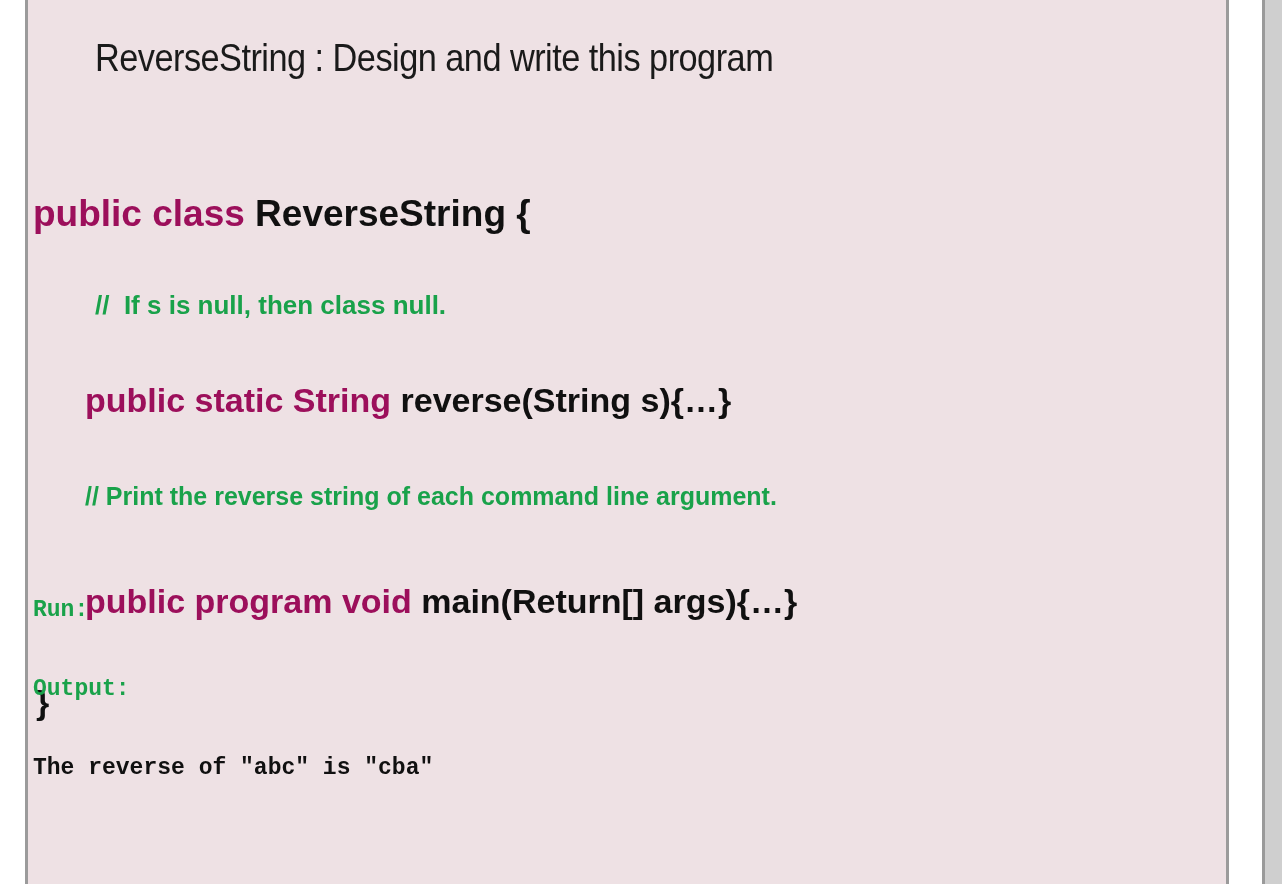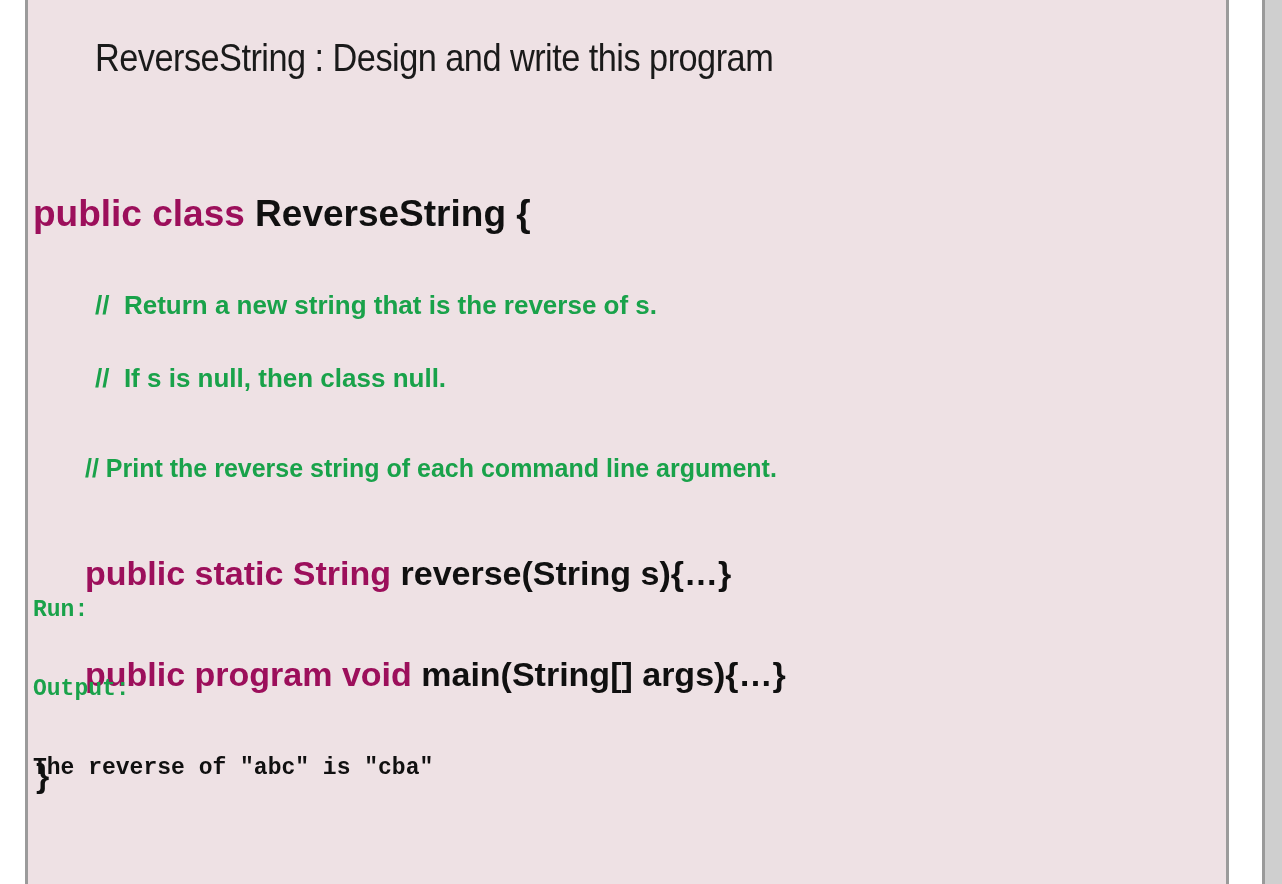--- a/index.html
+++ b/index.html
@@ -133,28 +133,27 @@
 
   <div class="slide">
     <div class="slide-inner">
 
       <div class="slide-title">ReverseString : Design and write this program</div>
 
       <div class="code-block">
 
         <div class="code-line l-class"><span class="kw">public class </span><span class="id">ReverseString {</span></div>
 
-        <div class="code-line l-comment cmt">//  Return a new string that is the reverse of s.</div>
         <div class="code-line l-comment cmt">//  If s is null, then class null.</div>
+
+        <div class="code-line l-method"><span class="kw">public static String </span><span class="id">reverse(String s){…}</span></div>
 
         <div class="code-line l-comment2 cmt">// Print the reverse string of each command line argument.</div>
 
-        <div class="code-line l-method"><span class="kw">public static String </span><span class="id">reverse(String s){…}</span></div>
-
-        <div class="code-line l-method2"><span class="kw">public program void </span><span class="id">main(String[] args){…}</span></div>
+        <div class="code-line l-method2"><span class="kw">public program void </span><span class="id">main(Return[] args){…}</span></div>
 
         <div class="code-line l-close id">}</div>
 
       </div>
 
       <div class="run-block">
         <div class="run-line run-label">Run:</div>
         <div class="run-line run-label">Output:</div>
         <div class="run-line">The reverse of "abc" is "cba"</div>
         

